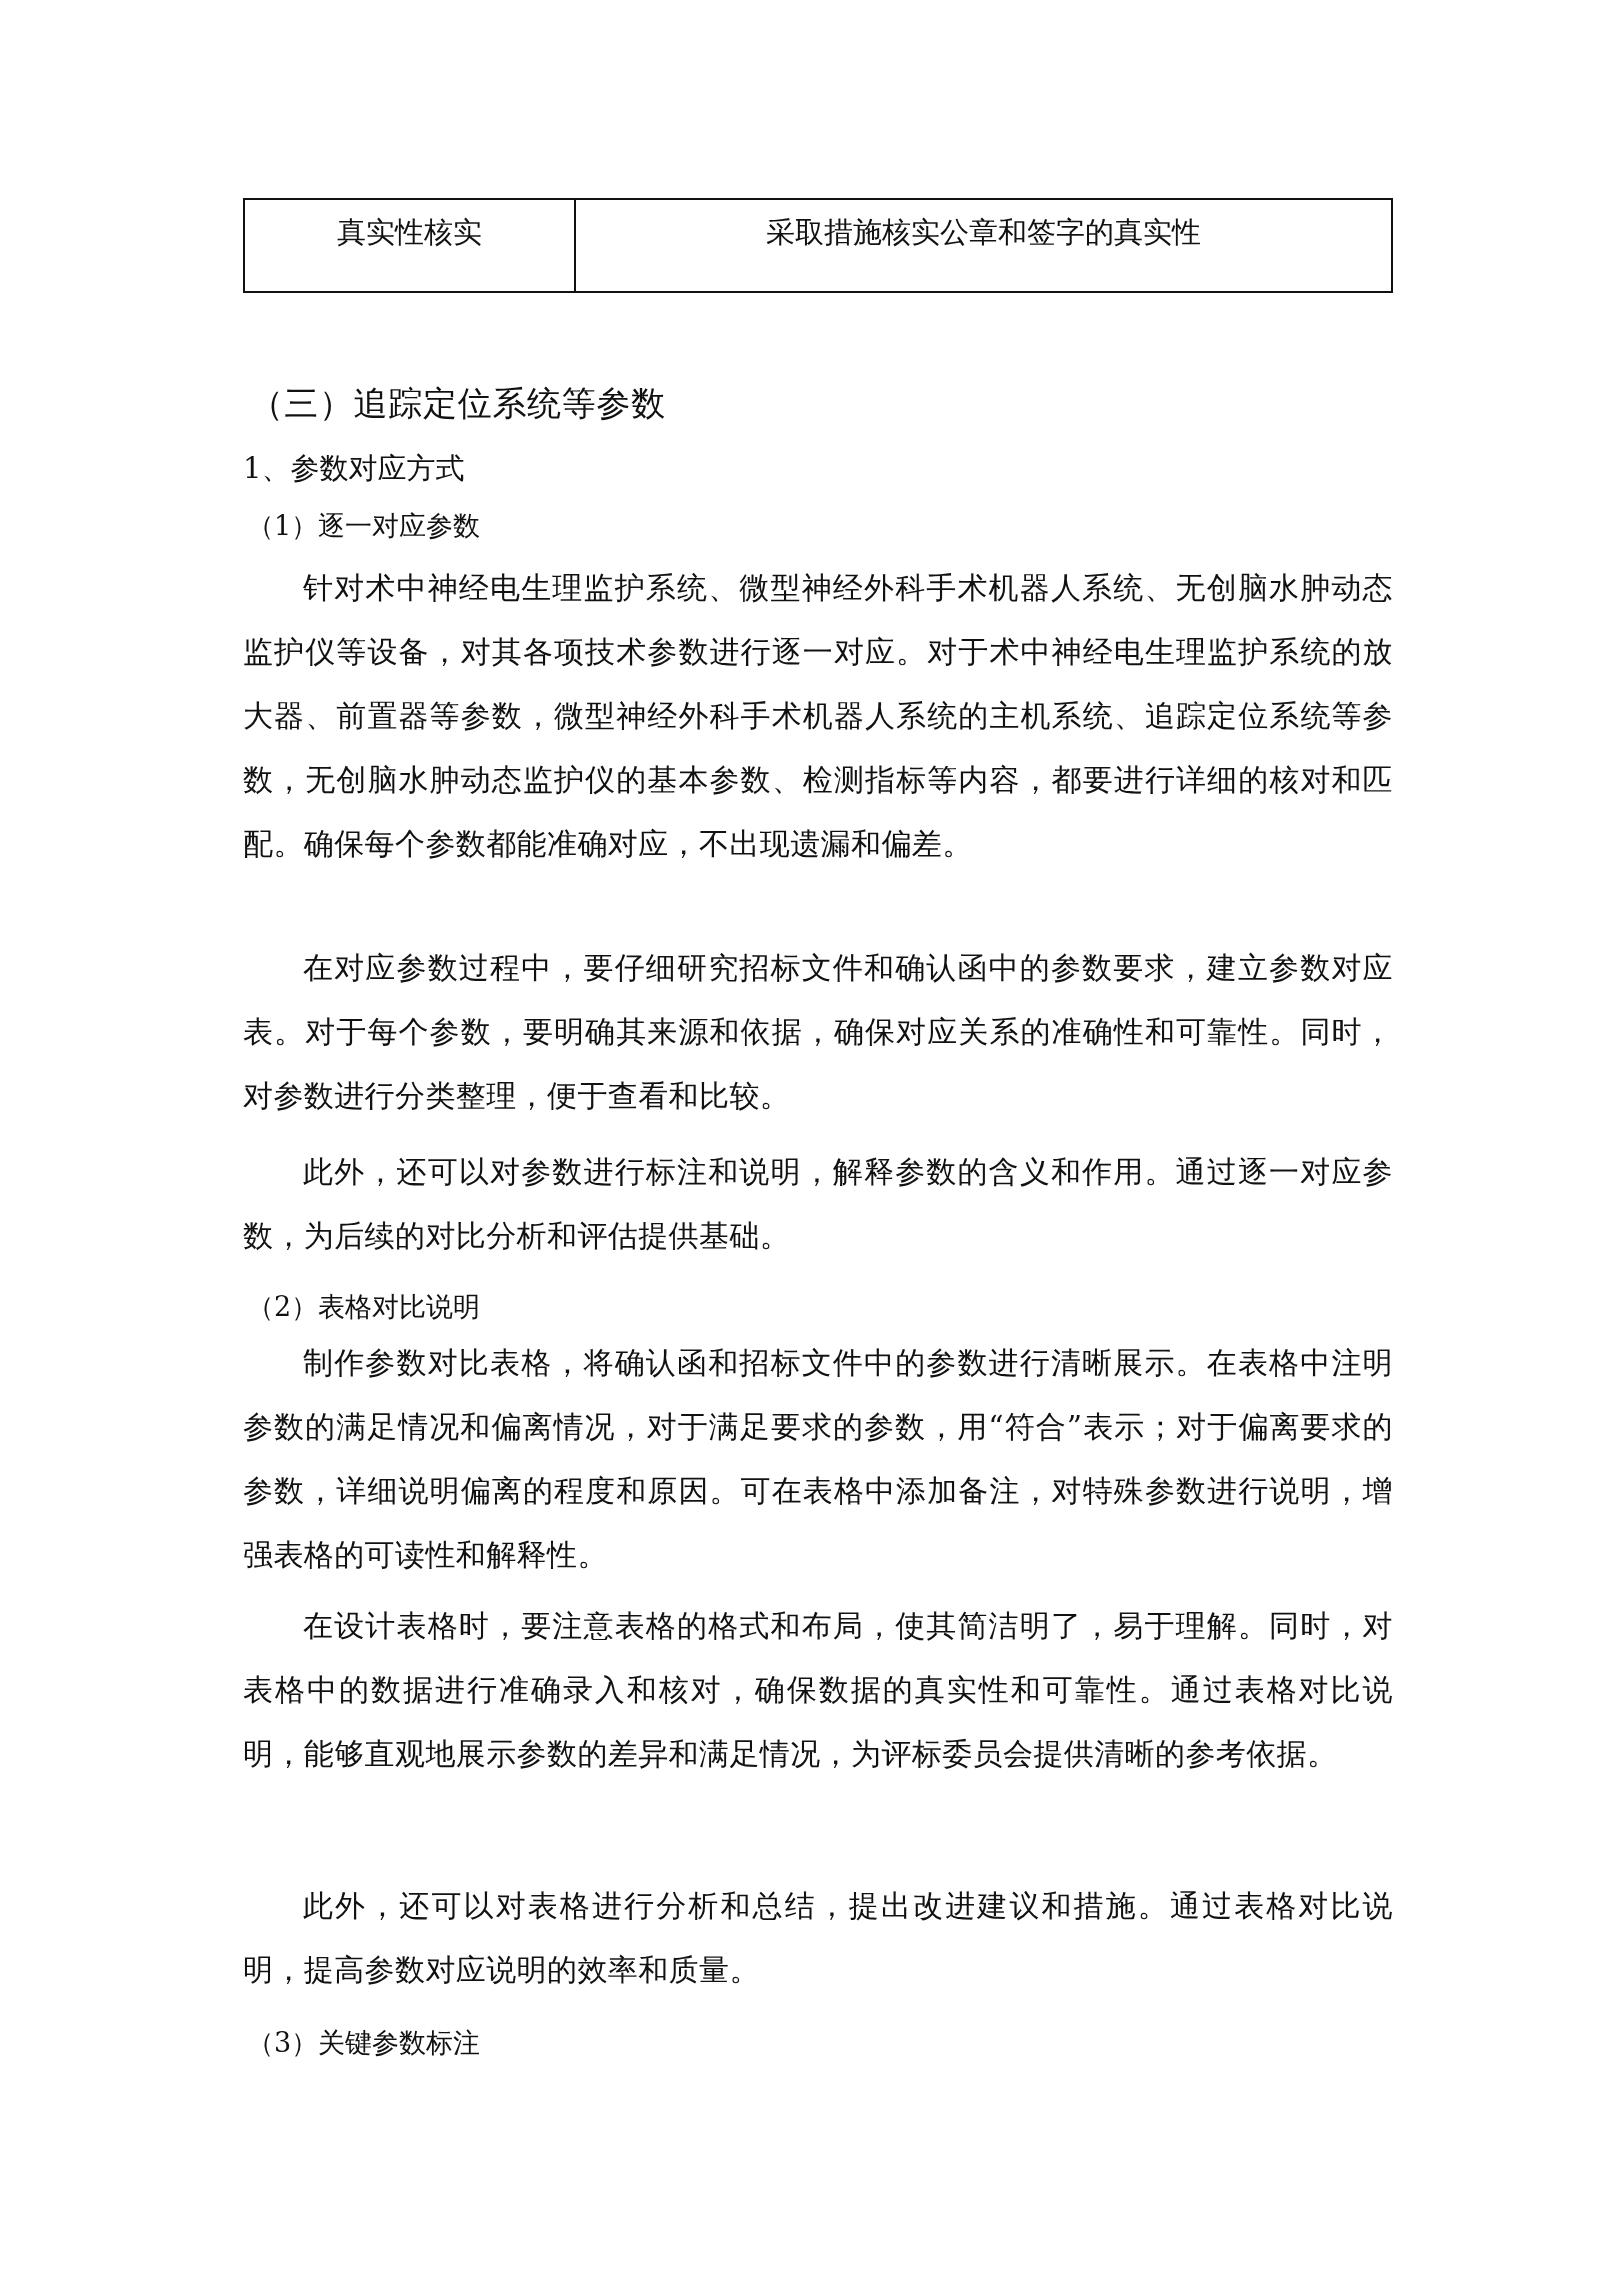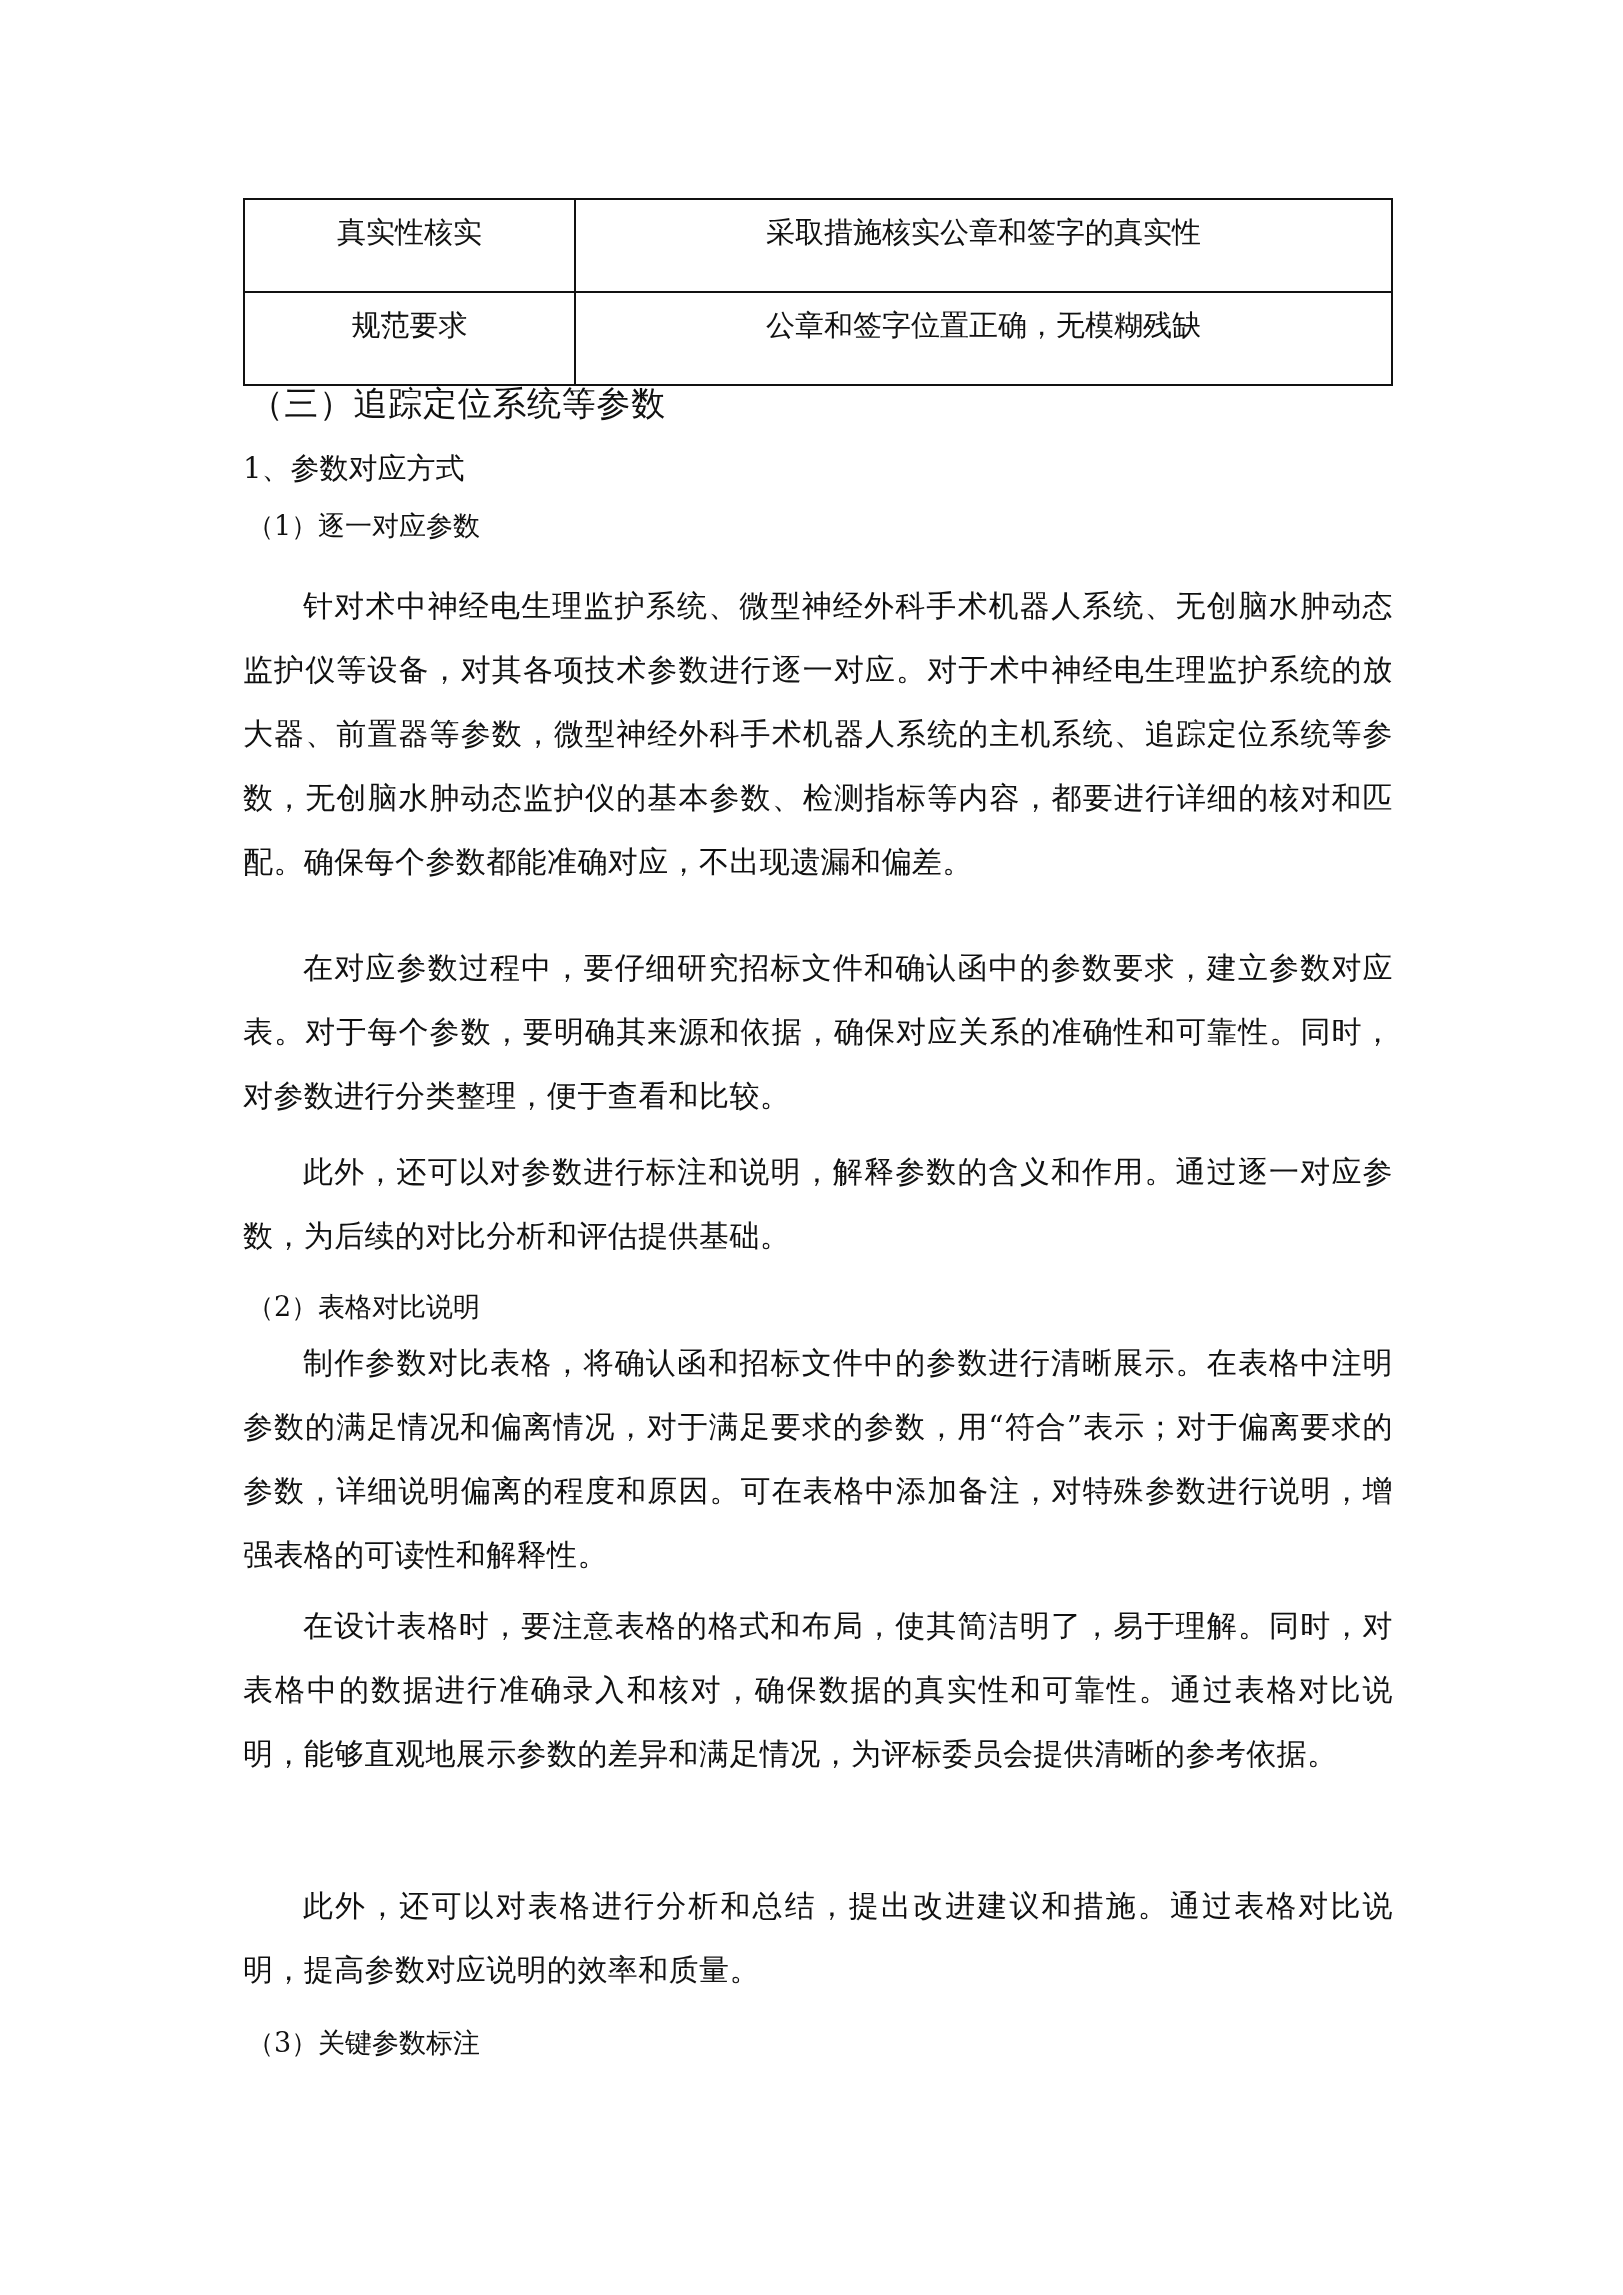--- a/index.html
+++ b/index.html
@@ -19,32 +19,28 @@
 <body>
 
 <div class="page">
 
   <table class="req">
     <tbody>
         <tr>
       <td class="k">真实性核实</td>
       <td>采取措施核实公章和签字的真实性</td>
     </tr>
-    <tr>
-      <td class="k">规范要求</td>
-      <td>公章和签字位置正确，无模糊残缺</td>
-    </tr>
   </tbody>
     </table>
 
   <div class="h3" style="top:381px;">（三）追踪定位系统等参数</div>
   <div class="h4" style="top:449px;">1、参数对应方式</div>
 
   <div class="h5" style="top:508px;">（1）逐一对应参数</div>
-  <p class="para" style="top:574px;">针对术中神经电生理监护系统、微型神经外科手术机器人系统、无创脑水肿动态监护仪等设备，对其各项技术参数进行逐一对应。对于术中神经电生理监护系统的放大器、前置器等参数，微型神经外科手术机器人系统的主机系统、追踪定位系统等参数，无创脑水肿动态监护仪的基本参数、检测指标等内容，都要进行详细的核对和匹配。确保每个参数都能准确对应，不出现遗漏和偏差。</p>
+  <p class="para" style="top:556px;">针对术中神经电生理监护系统、微型神经外科手术机器人系统、无创脑水肿动态监护仪等设备，对其各项技术参数进行逐一对应。对于术中神经电生理监护系统的放大器、前置器等参数，微型神经外科手术机器人系统的主机系统、追踪定位系统等参数，无创脑水肿动态监护仪的基本参数、检测指标等内容，都要进行详细的核对和匹配。确保每个参数都能准确对应，不出现遗漏和偏差。</p>
   <p class="para" style="top:936px;">在对应参数过程中，要仔细研究招标文件和确认函中的参数要求，建立参数对应表。对于每个参数，要明确其来源和依据，确保对应关系的准确性和可靠性。同时，对参数进行分类整理，便于查看和比较。</p>
   <p class="para" style="top:1140px;">此外，还可以对参数进行标注和说明，解释参数的含义和作用。通过逐一对应参数，为后续的对比分析和评估提供基础。</p>
 
   <div class="h5" style="top:1289px;">（2）表格对比说明</div>
   <p class="para" style="top:1331px;">制作参数对比表格，将确认函和招标文件中的参数进行清晰展示。在表格中注明参数的满足情况和偏离情况，对于满足要求的参数，用“符合”表示；对于偏离要求的参数，详细说明偏离的程度和原因。可在表格中添加备注，对特殊参数进行说明，增强表格的可读性和解释性。</p>
   <p class="para" style="top:1594px;">在设计表格时，要注意表格的格式和布局，使其简洁明了，易于理解。同时，对表格中的数据进行准确录入和核对，确保数据的真实性和可靠性。通过表格对比说明，能够直观地展示参数的差异和满足情况，为评标委员会提供清晰的参考依据。</p>
   <p class="para" style="top:1874px;">此外，还可以对表格进行分析和总结，提出改进建议和措施。通过表格对比说明，提高参数对应说明的效率和质量。</p>
 
   <div class="h5" style="top:2025px;">（3）关键参数标注</div>
 </div>

